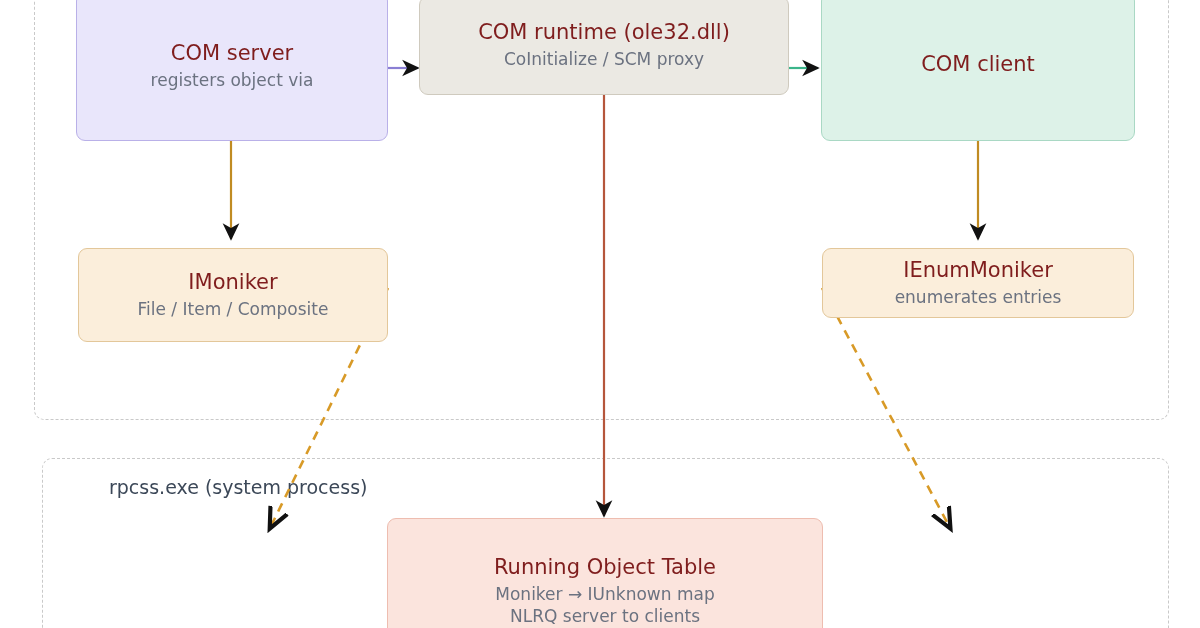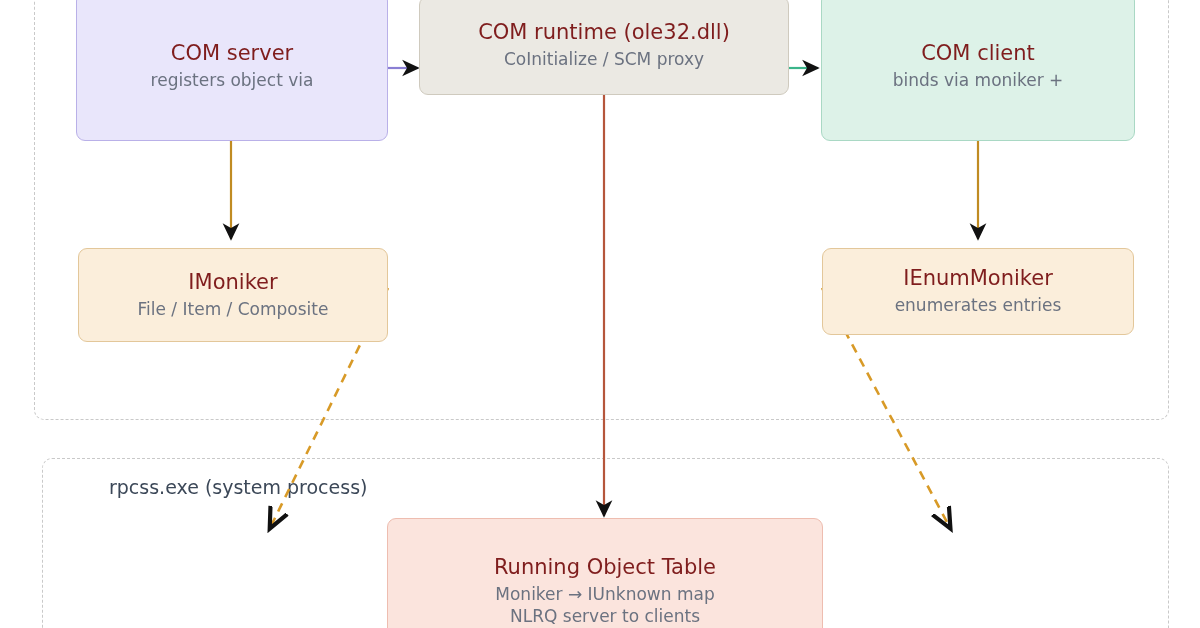--- a/index.html
+++ b/index.html
@@ -151,32 +151,31 @@
   <div class="node n-runtime" style="left:419px; top:-4px; width:370px; height:99px;">
     <div class="node-title">COM runtime (ole32.dll)</div>
     <div class="node-sub">
       <div>CoInitialize / SCM proxy</div>
     </div>
   </div>
 
   <div class="node n-client" style="left:821px; top:-8px; width:314px; height:149px;">
     <div class="node-title">COM client</div>
     <div class="node-sub">
-      <div>binds via moniker +</div>
     </div>
   </div>
 
   <div class="node n-moniker" style="left:78px; top:248px; width:310px; height:94px;text-align:center;">
     <div class="node-title">IMoniker</div>
     <div class="node-sub">
       <div>File / Item / Composite</div>
     </div>
   </div>
 
-  <div class="node n-moniker" style="left:822px; top:248px; width:312px; height:87px;">
+  <div class="node n-moniker" style="left:822px; top:248px; width:312px; height:70px;">
     <div class="node-title">IEnumMoniker</div>
     <div class="node-sub">
       <div>enumerates entries</div>
     </div>
   </div>
 
   <div class="node n-rot" style="left:387px; top:518px; width:436px; height:132px; justify-content:flex-start; padding-top:36px;">
     <div class="node-title">Running Object Table</div>
     <div class="node-sub">
       <div>Moniker → IUnknown map</div>

